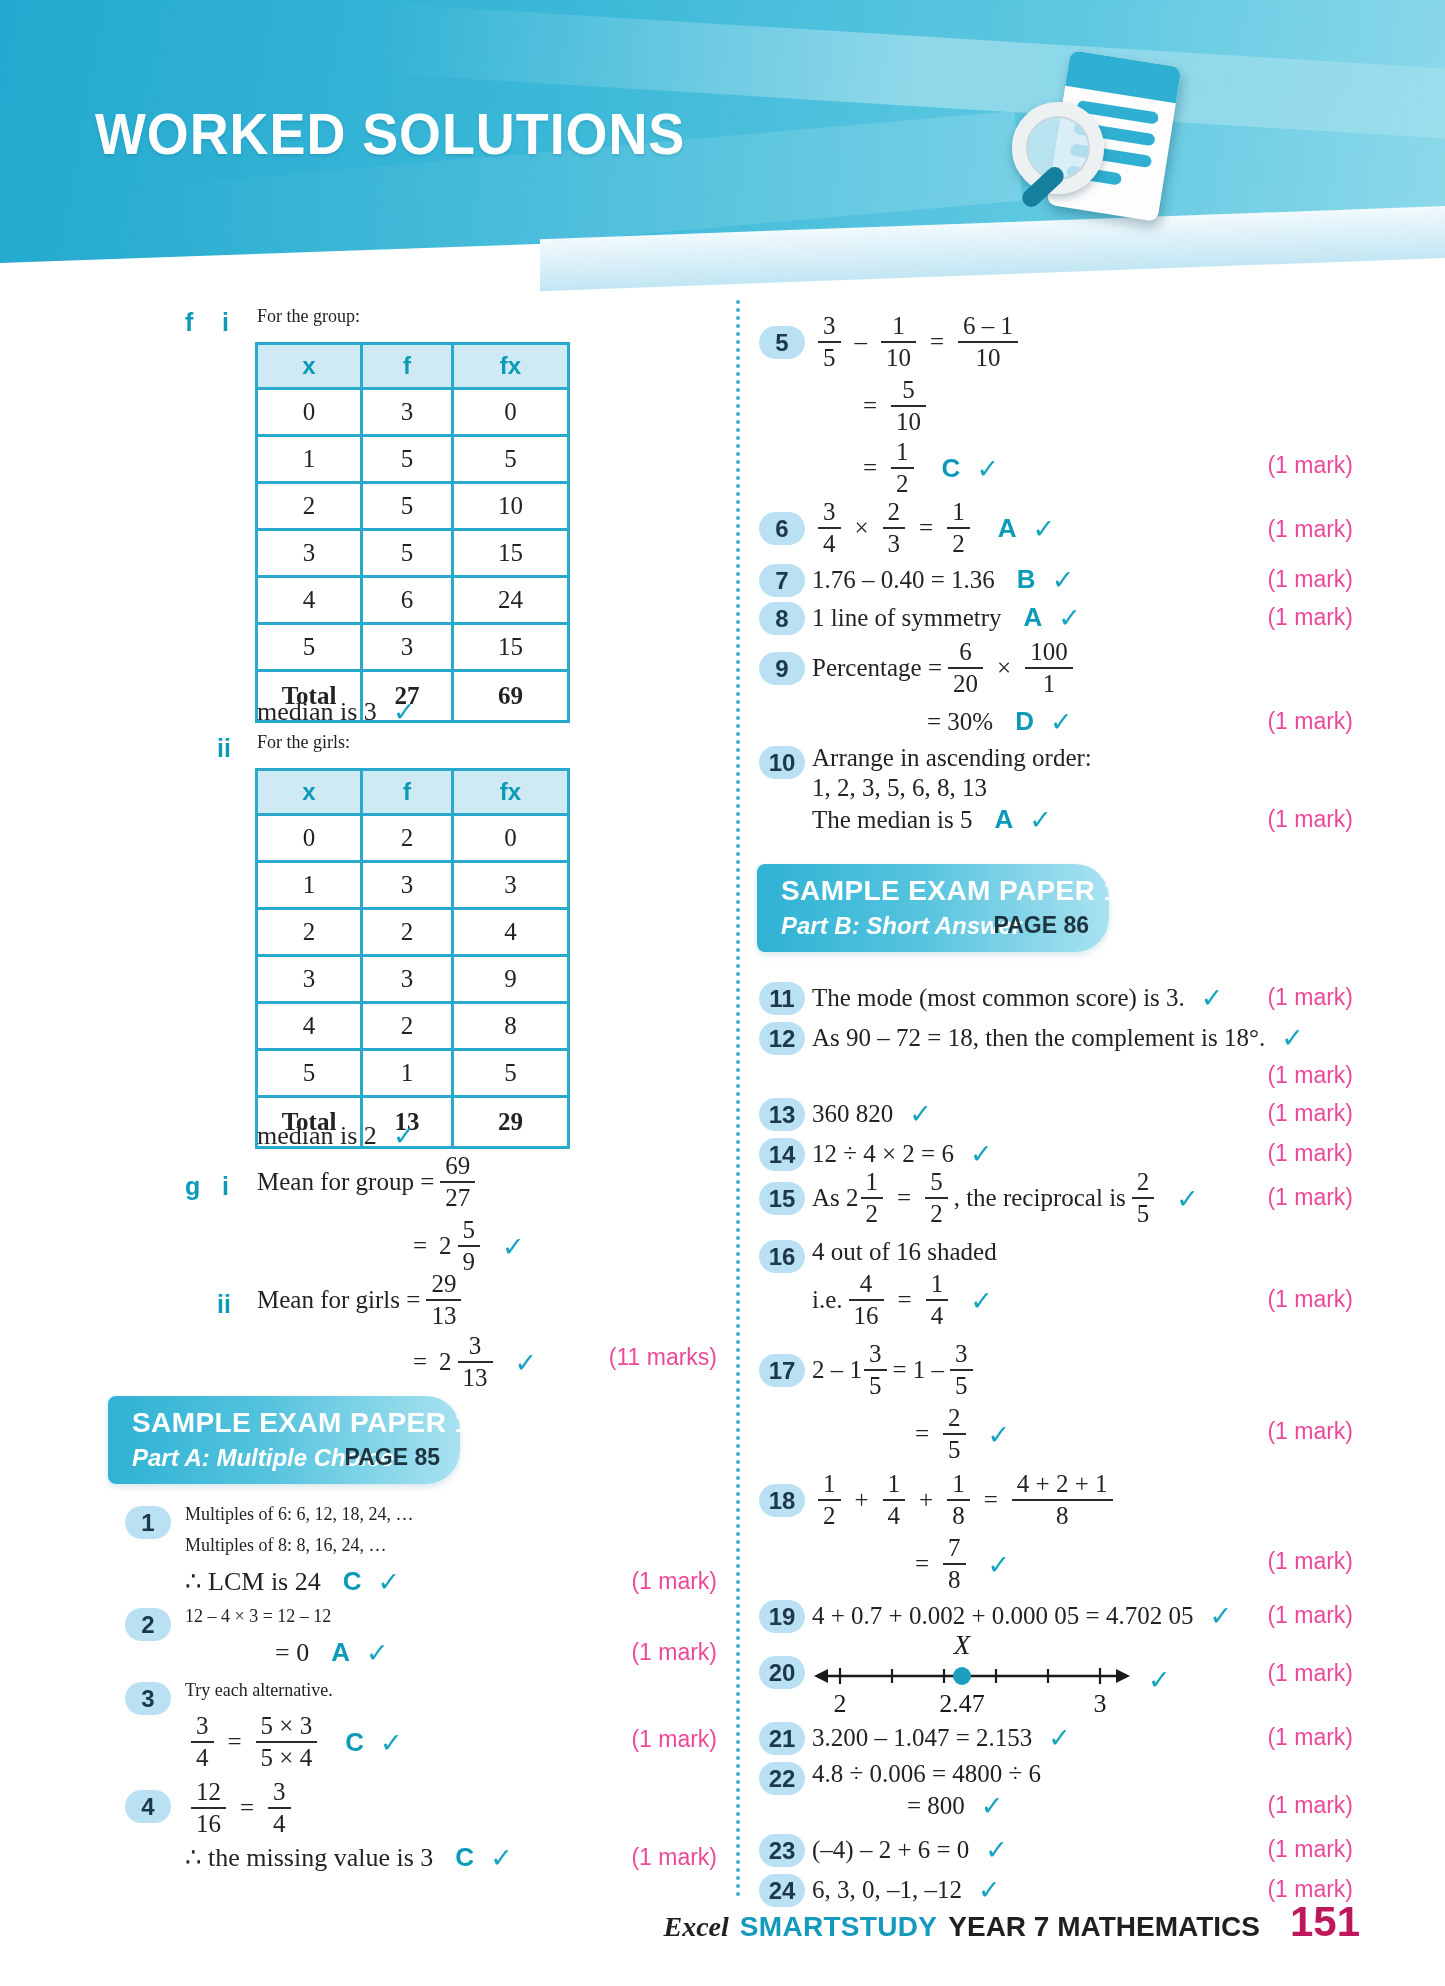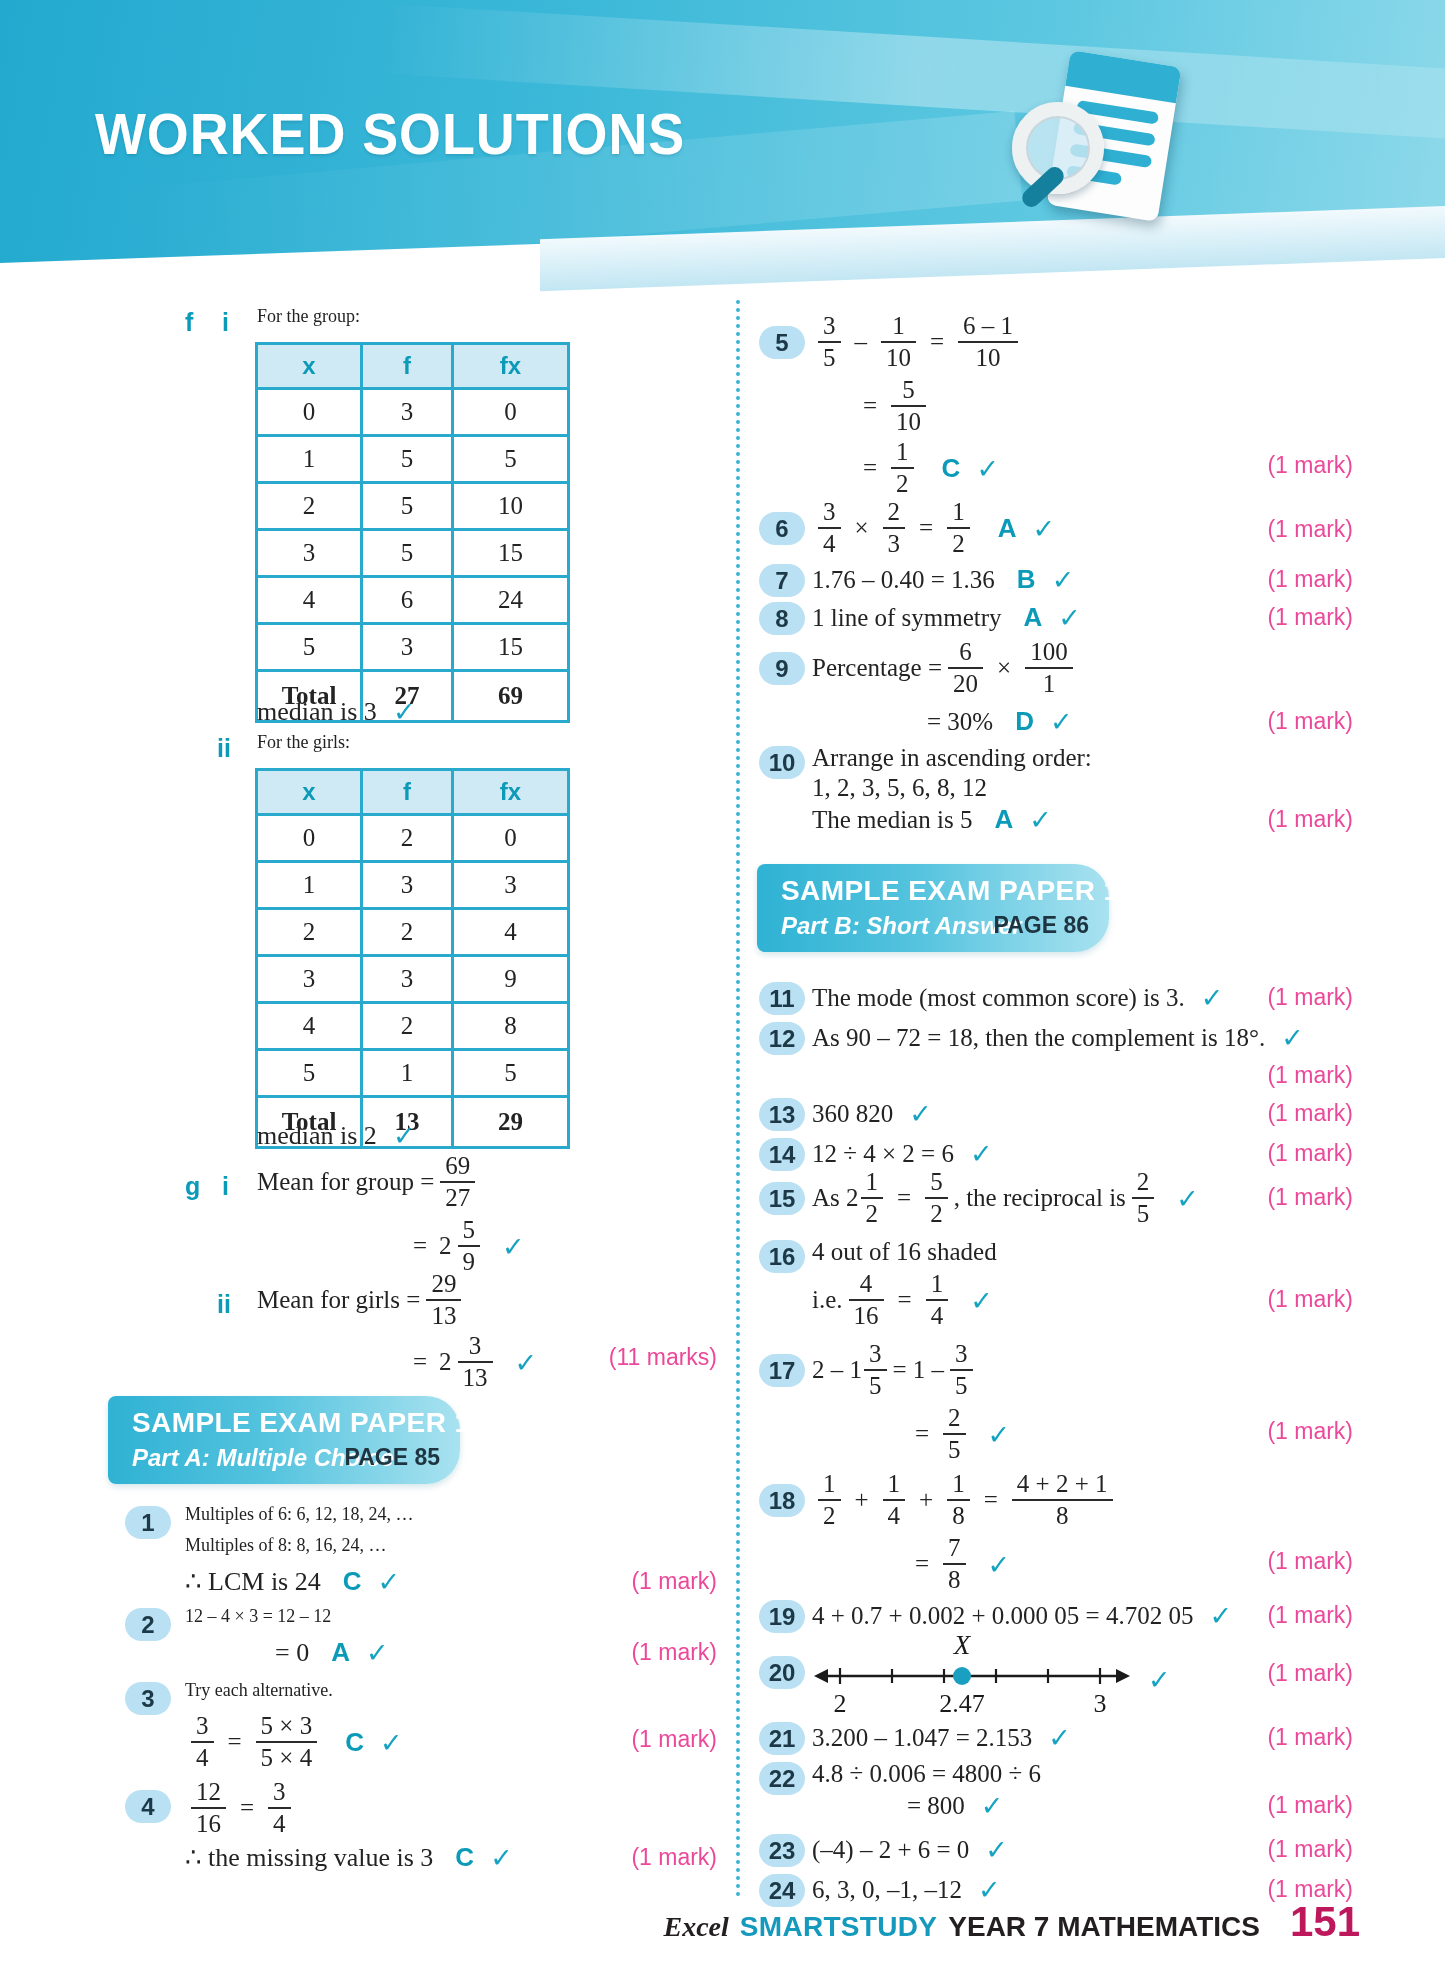--- a/index.html
+++ b/index.html
@@ -416,21 +416,21 @@
   </div>
   <div class="mrow" style="top:706px;left:170px">
     <span>= 30%</span>
     <span class="ans">D</span>
     <span class="chk">✓</span>
   </div>
   <div class="mark" style="top:708px">(1 mark)</div>
 
   <div class="badge" style="top:746px">10</div>
   <div class="trow" style="top:744px;left:55px;font-size:25px">Arrange in ascending order:</div>
-  <div class="trow" style="top:774px;left:55px;font-size:25px">1, 2, 3, 5, 6, 8, 12</div>
+  <div class="trow" style="top:774px;left:55px;font-size:25px">1, 2, 3, 5, 6, 8, 13</div>
   <div class="mrow" style="top:804px;left:55px">
     <span>The median is 5</span>
     <span class="ans">A</span>
     <span class="chk">✓</span>
   </div>
   <div class="mark" style="top:806px">(1 mark)</div>
 
   <div class="sebox" style="top:864px;left:0px">
     <div class="bt">SAMPLE EXAM PAPER 1</div>
     <div class="bs">Part B: Short Answer</div>

